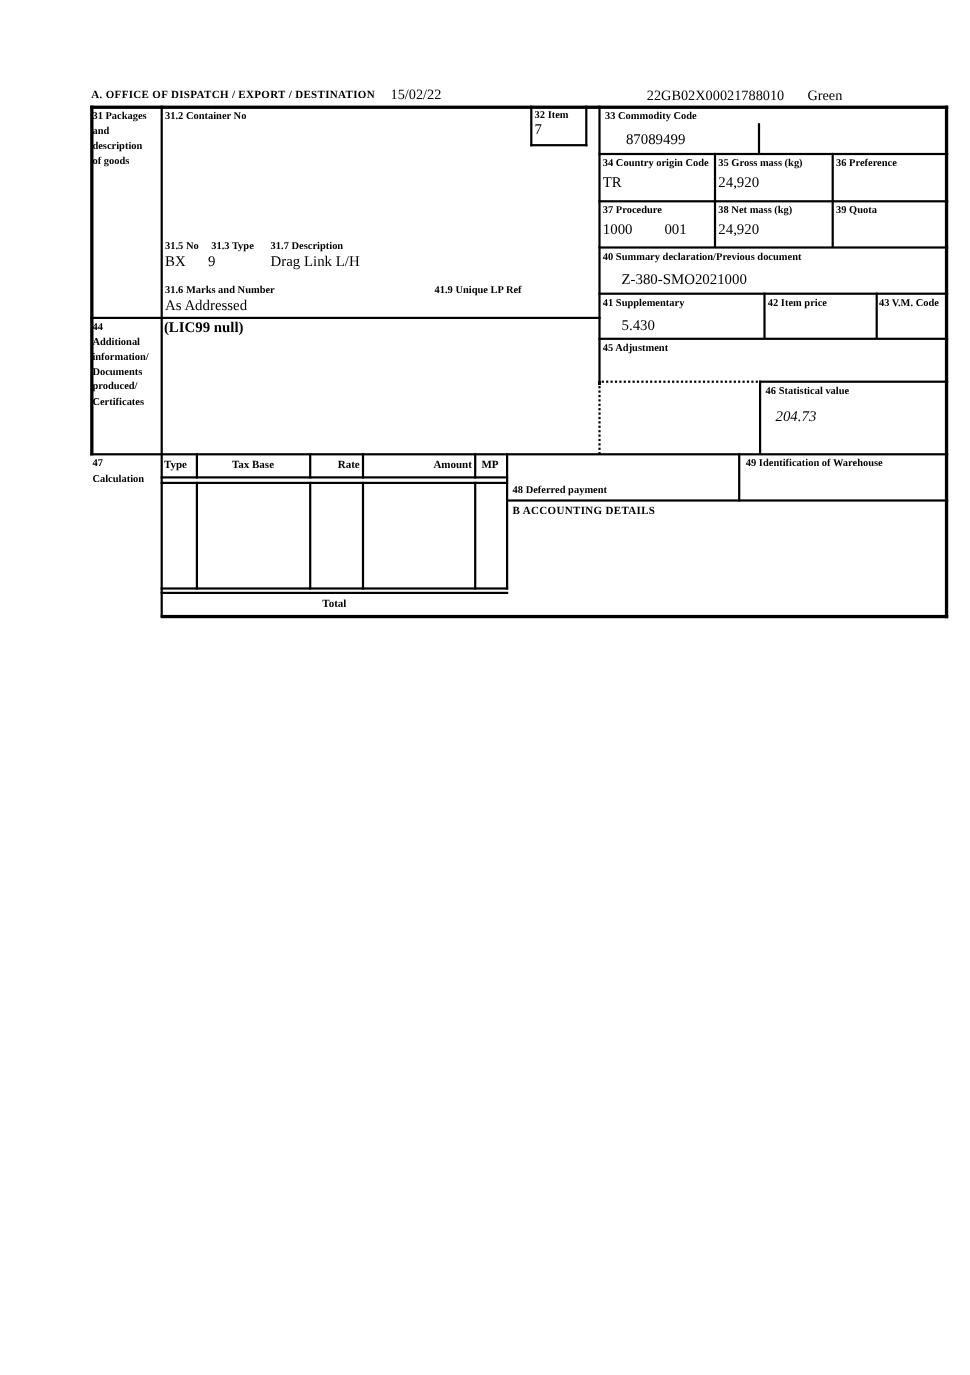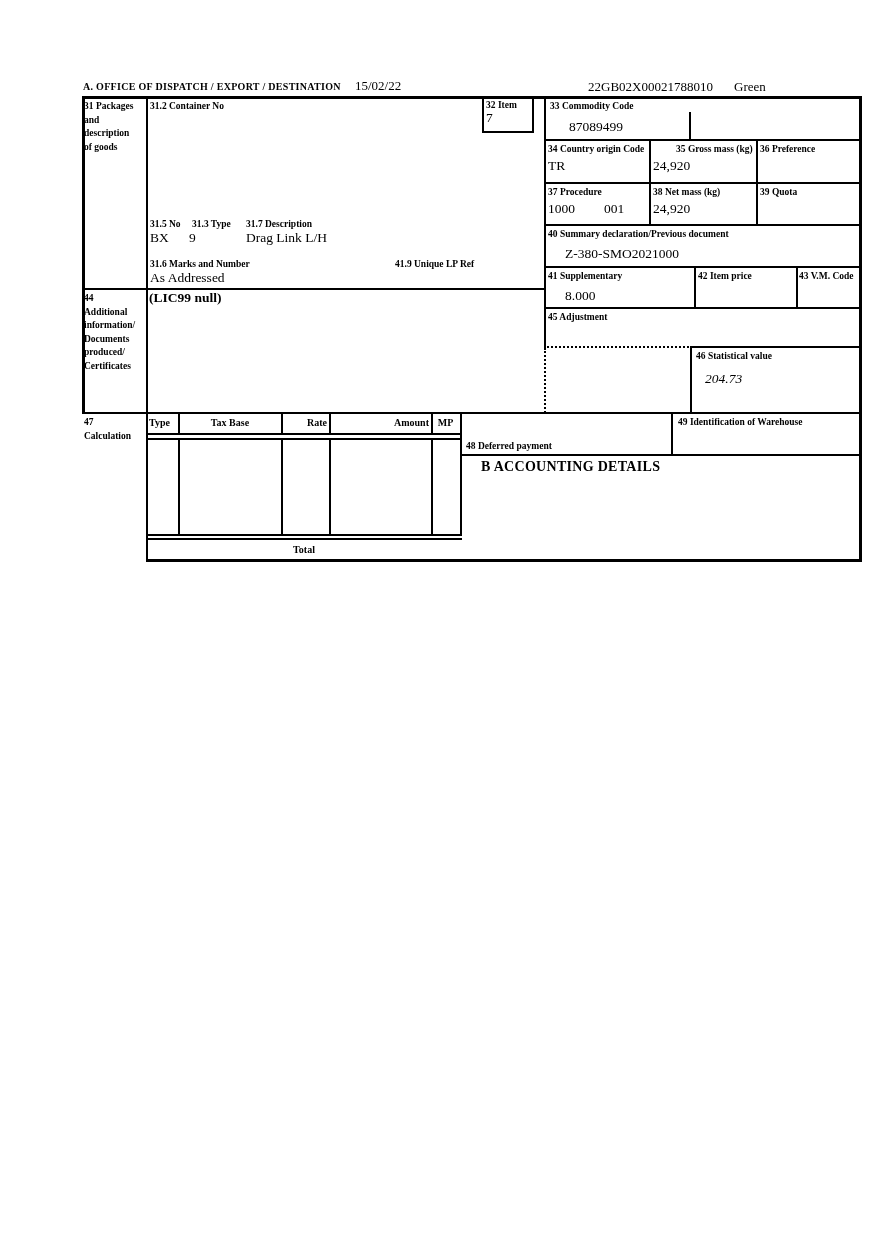--- a/index.html
+++ b/index.html
@@ -83,21 +83,21 @@
 
   <div class="lbl" style="left:486px;top:100px;">32 Item</div>
   <div class="val" style="left:486px;top:110px;">7</div>
 
   <div class="lbl" style="left:550px;top:101px;">33 Commodity Code</div>
   <div class="val" style="left:569px;top:119px;">87089499</div>
 
   <div class="lbl" style="left:548px;top:144px;">34 Country origin Code</div>
   <div class="val" style="left:548px;top:158px;">TR</div>
 
-  <div class="lbl" style="left:653px;top:144px;margin-left:23px;">35 Gross mass (kg)</div>
+  <div class="lbl" style="left:653px;top:144px;">35 Gross mass (kg)</div>
   <div class="val" style="left:653px;top:158px;">24,920</div>
 
   <div class="lbl" style="left:760px;top:144px;font-family:Liberation Serif, serif;">36 Preference</div>
 
   <div class="lbl" style="left:548px;top:187px;">37 Procedure</div>
   <div class="val" style="left:548px;top:201px;">1000</div>
   <div class="val" style="left:604px;top:201px;">001</div>
 
   <div class="lbl" style="left:653px;top:187px;">38 Net mass (kg)</div>
   <div class="val" style="left:653px;top:201px;">24,920</div>
@@ -112,21 +112,21 @@
   <div class="val" style="left:246px;top:230px;">Drag Link L/H</div>
 
   <div class="lbl" style="left:150px;top:259px;">31.6 Marks and Number</div>
   <div class="lbl" style="left:395px;top:259px;">41.9 Unique LP Ref</div>
   <div class="val" style="left:150px;top:270px;">As Addressed</div>
 
   <div class="lbl" style="left:548px;top:229px;">40 Summary declaration/Previous document</div>
   <div class="val" style="left:565px;top:246px;">Z-380-SMO2021000</div>
 
   <div class="lbl" style="left:548px;top:271px;">41 Supplementary</div>
-  <div class="val" style="left:565px;top:288px;">8.000</div>
+  <div class="val" style="left:565px;top:288px;">5.430</div>
 
   <div class="lbl" style="left:698px;top:271px;">42 Item price</div>
   <div class="lbl" style="left:799px;top:271px;">43 V.M. Code</div>
 
   <div class="lbl pre" style="left:84px;top:292px;">44
 Additional
 information/
 Documents
 produced/
 Certificates</div>
@@ -144,15 +144,15 @@
   <div class="colhead ctr" style="left:180px;top:417px;width:100px;">Tax Base</div>
   <div class="colhead rgt" style="left:283px;top:417px;width:44px;">Rate</div>
   <div class="colhead rgt" style="left:333px;top:417px;width:96px;">Amount</div>
   <div class="colhead ctr" style="left:431px;top:417px;width:29px;">MP</div>
 
   <div class="colhead ctr" style="left:146px;top:544px;width:316px;">Total</div>
 
   <div class="lbl" style="left:466px;top:441px;">48 Deferred payment</div>
   <div class="lbl" style="left:678px;top:417px;">49 Identification of Warehouse</div>
 
-  <div class="title" style="left:481px;top:459px;font-size:14px;">B ACCOUNTING DETAILS</div>
+  <div class="title" style="left:466px;top:459px;font-size:10px;">B ACCOUNTING DETAILS</div>
 
 </div>
 
 </body></html>

